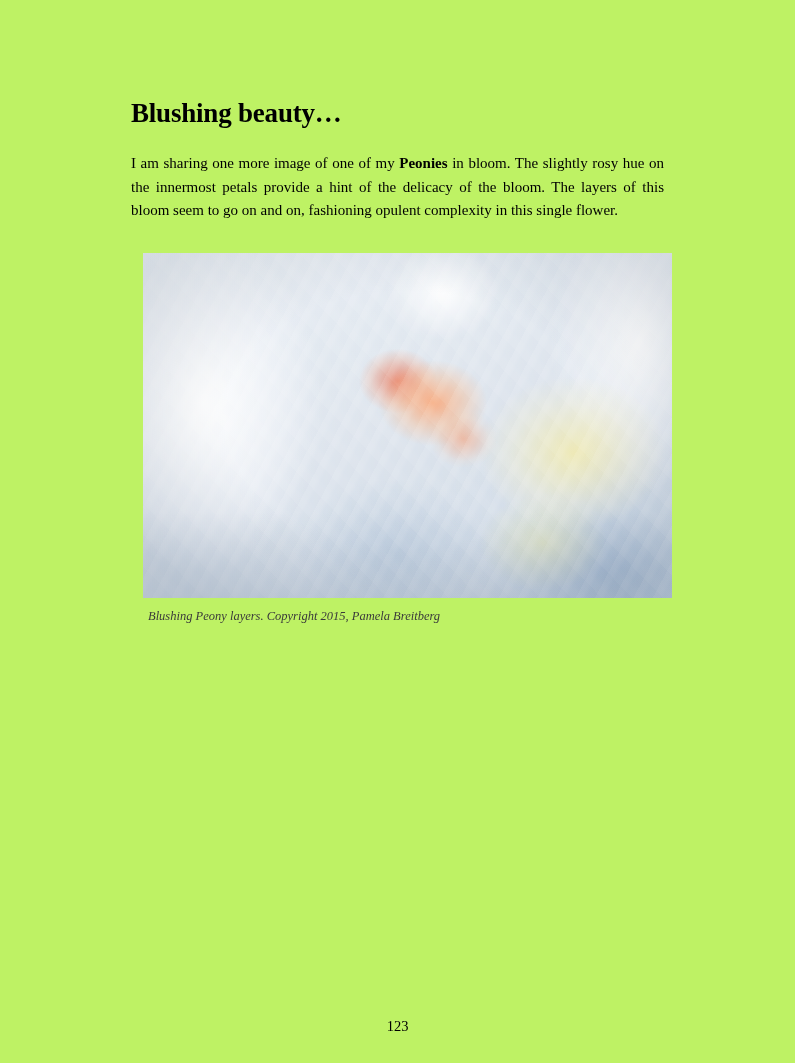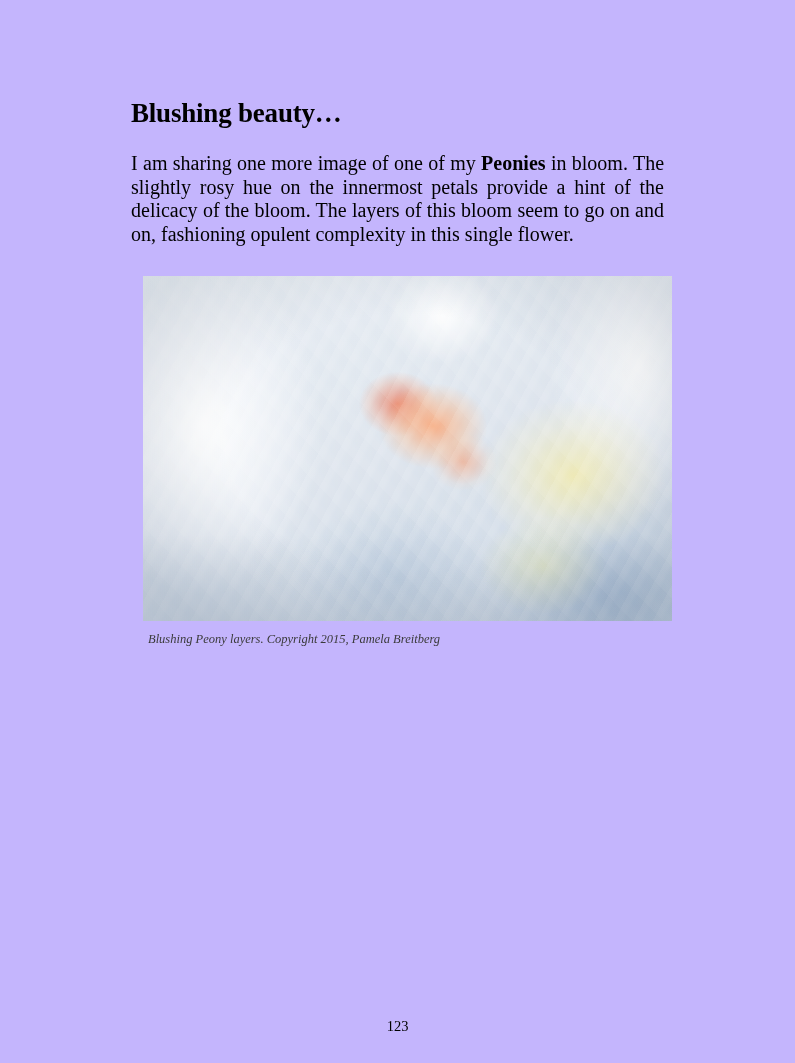--- a/index.html
+++ b/index.html
@@ -13,39 +13,39 @@
     position: relative;
     font-family: "Liberation Serif", serif;
     color: #000000;
     overflow: hidden;
   }
   .page {
     position: absolute;
     left: 0; top: 0;
     width: 795px;
     height: 1063px;
-    background: #c4b5fd;
+    background: #bef264;
   }
   .content {
     position: absolute;
     left: 131px;
     top: 96px;
     width: 533px;
   }
   .title {
     font-family: "Liberation Serif", serif;
     font-weight: bold;
     font-size: 27px;
     line-height: 34px;
     margin: 0 0 22px 0;
     letter-spacing: -0.2px;
   }
   .body-text {
     font-family: "Liberation Serif", serif;
-    font-size: 20px;
+    font-size: 15px;
     line-height: 23.5px;
     text-align: justify;
     text-justify: inter-word;
     margin: 0 0 18px 0;
   }
   .body-text b {
     font-weight: bold;
   }
   .figure {
     margin: 0;

